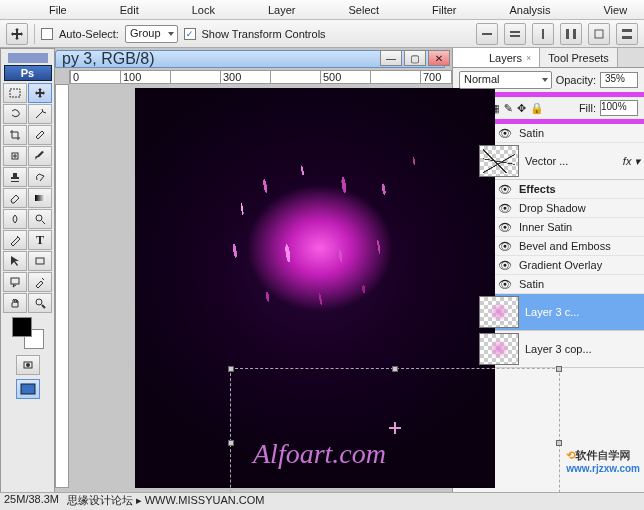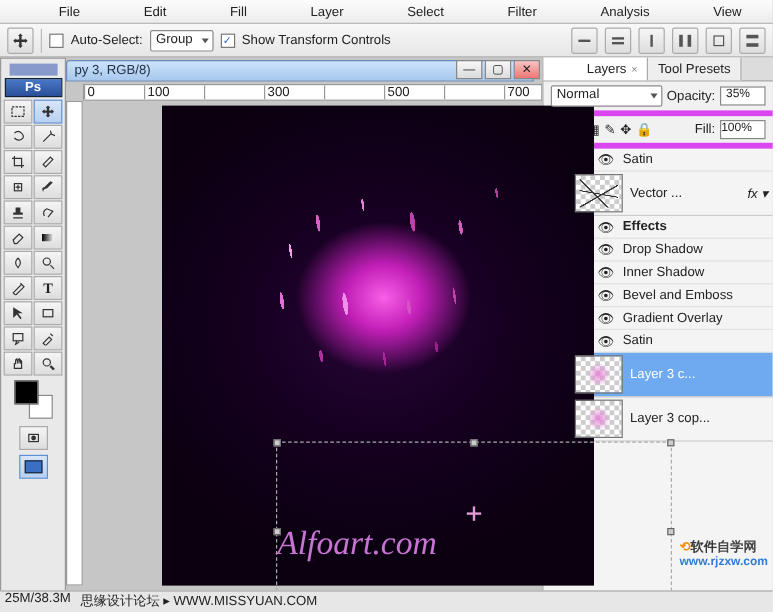--- a/index.html
+++ b/index.html
@@ -16,21 +16,21 @@
 .toolbox{width:55px;background:#e9e9e9;border:1px solid #999;display:flex;flex-direction:column;align-items:center;padding-top:4px;}
 .toolbox .handle{width:40px;height:10px;background:#8899cc;margin-bottom:2px;}
 .toolgrid{display:grid;grid-template-columns:24px 24px;gap:1px;}
 .tool{width:24px;height:20px;background:linear-gradient(#f5f5f5,#ddd);border:1px solid #aaa;display:flex;align-items:center;justify-content:center;font-size:12px;position:relative;}
 .tool.sel{background:linear-gradient(#d9e6f9,#b7d0f2);border-color:#5b8fd6;}
 .swatches{margin-top:4px;position:relative;width:40px;height:32px;}
 .swatch{width:20px;height:20px;border:1px solid #888;position:absolute;}
 .swatch.fg{background:#000;left:4px;top:0;z-index:2;}
 .swatch.bg{background:#fff;right:4px;bottom:0;}
 .canvas-area{flex:1;background:#c6c6c6;position:relative;}
-.doc-title{position:absolute;left:0;top:2px;width:390px;height:18px;background:linear-gradient(#cde3fb,#a7c8ee);border:1px solid #6a8fbd;color:#234;display:flex;align-items:center;padding:0 6px;font-size:11px;border-radius:3px 3px 0 0;}
+.doc-title{position:absolute;left:0;top:2px;width:390px;height:18px;background:linear-gradient(#cde3fb,#a7c8ee);border:1px solid #6a8fbd;color:#234;display:flex;align-items:center;padding:0 6px;font-size:16px;border-radius:3px 3px 0 0;}
 .wc{position:absolute;right:2px;top:2px;display:flex;gap:2px;}
 .wc div{width:22px;height:16px;border:1px solid #888;background:linear-gradient(#f7f7f7,#dcdcdc);display:flex;align-items:center;justify-content:center;font-size:10px;}
 .wc .cl{background:linear-gradient(#f9c2c2,#e77);}
 .ruler-h{position:absolute;left:14px;top:22px;height:14px;right:0;background:#fff;border:1px solid #999;display:flex;align-items:flex-end;font-size:8px;color:#666;overflow:hidden;}
 .ruler-h span{flex:0 0 50px;border-left:1px solid #999;padding-left:2px;height:100%;}
 .ruler-v{position:absolute;left:0;top:36px;width:14px;bottom:22px;background:#fff;border:1px solid #999;}
 .canvas{position:absolute;left:80px;top:40px;width:360px;height:400px;background:radial-gradient(ellipse 60% 50% at 50% 45%,#2a0638 0%,#170022 45%,#0a0010 100%);}
 .splash{position:absolute;left:60px;top:50px;width:260px;height:200px;background:radial-gradient(ellipse 40% 45% at 48% 55%,#f85fe6 0%,#c21fb8 30%,rgba(100,10,100,0) 70%);}
 .splash::before{content:"";position:absolute;inset:0;background:
   radial-gradient(2px 12px at 20% 30%,#f0a0e8 50%,transparent 52%),
@@ -48,21 +48,21 @@
   radial-gradient(3px 8px at 62% 78%,#982088 50%,transparent 52%);
   transform:rotate(-8deg);}
 .transform-box{position:absolute;left:95px;top:280px;width:330px;height:150px;border:1px dashed #aaa;}
 .transform-box .h{width:6px;height:6px;background:#ccc;border:1px solid #666;position:absolute;}
 .transform-box .h1{left:-3px;top:-3px;}.transform-box .h2{left:50%;top:-3px;margin-left:-3px;}.transform-box .h3{right:-3px;top:-3px;}
 .transform-box .h4{left:-3px;top:50%;margin-top:-3px;}.transform-box .h5{right:-3px;top:50%;margin-top:-3px;}
 .center-mark{position:absolute;left:50%;top:40%;width:12px;height:12px;margin:-6px 0 0 -6px;}
 .center-mark::before,.center-mark::after{content:"";position:absolute;background:#e19ad4;}
 .center-mark::before{left:5px;top:0;width:2px;height:12px;}
 .center-mark::after{top:5px;left:0;height:2px;width:12px;}
-.script{position:absolute;left:96px;bottom:20px;color:#c874d4;font:italic 28px/1 "Brush Script MT","Segoe Script",cursive;}
+.script{position:absolute;left:118px;bottom:20px;color:#c874d4;font:italic 28px/1 "Brush Script MT","Segoe Script",cursive;}
 .panels{width:192px;background:#e9e9e9;border-left:1px solid #999;display:flex;flex-direction:column;}
 .paneltabs{display:flex;background:#dcdcdc;border-bottom:1px solid #999;height:20px;}
 .paneltab{padding:2px 8px;border-right:1px solid #aaa;background:#eee;display:flex;align-items:center;gap:4px;}
 .paneltab.active{background:#fff;padding-left:36px;}
 .paneltab .x{font-size:9px;color:#888;}
 .panelrow{display:flex;align-items:center;padding:3px 6px;gap:4px;background:#f1f1f1;border-bottom:5px solid #d946ef;}
 .numfld{width:38px;height:16px;border:1px solid #888;background:#fff;text-align:right;padding-right:12px;font-size:10px;}
 .layerlist{flex:1;overflow:auto;background:#f4f4f4;}
 .layerrow{display:flex;align-items:center;border-bottom:1px solid #ccc;min-height:24px;padding:2px 4px;gap:6px;}
 .layerrow.sel{background:#6fa9ef;color:#fff;}
@@ -80,21 +80,21 @@
 .watermark{position:absolute;right:4px;bottom:36px;font-size:14px;font-weight:bold;color:#1a6cd4;opacity:.9;}
 .watermark b{color:#f08a00;}
 svg{display:block;}
 </style>
 </head>
 <body>
 
 <div class="menubar">
   <span>File</span>
   <span>Edit</span>
-  <span>Fill</span>
+  <span>Lock</span>
   <span>Layer</span>
   <span>Select</span>
   <span>Filter</span>
   <span>Analysis</span>
   <span>View</span>
   <span>Window</span>
   <span>Help</span>
 </div>
 
 <div class="optbar">
@@ -363,21 +363,21 @@
       <div class="fxrow">
           <span class="eye">👁</span>
           <b>Effects</b>
         </div>
       <div class="fxrow">
           <span class="eye">👁</span>
           <span>Drop Shadow</span>
         </div>
       <div class="fxrow">
           <span class="eye">👁</span>
-          <span>Inner Shadow</span>
+          <span>Inner Satin</span>
         </div>
       <div class="fxrow">
           <span class="eye">👁</span>
           <span>Bevel and Emboss</span>
         </div>
       <div class="fxrow">
           <span class="eye">👁</span>
           <span>Gradient Overlay</span>
         </div>
       <div class="fxrow">

